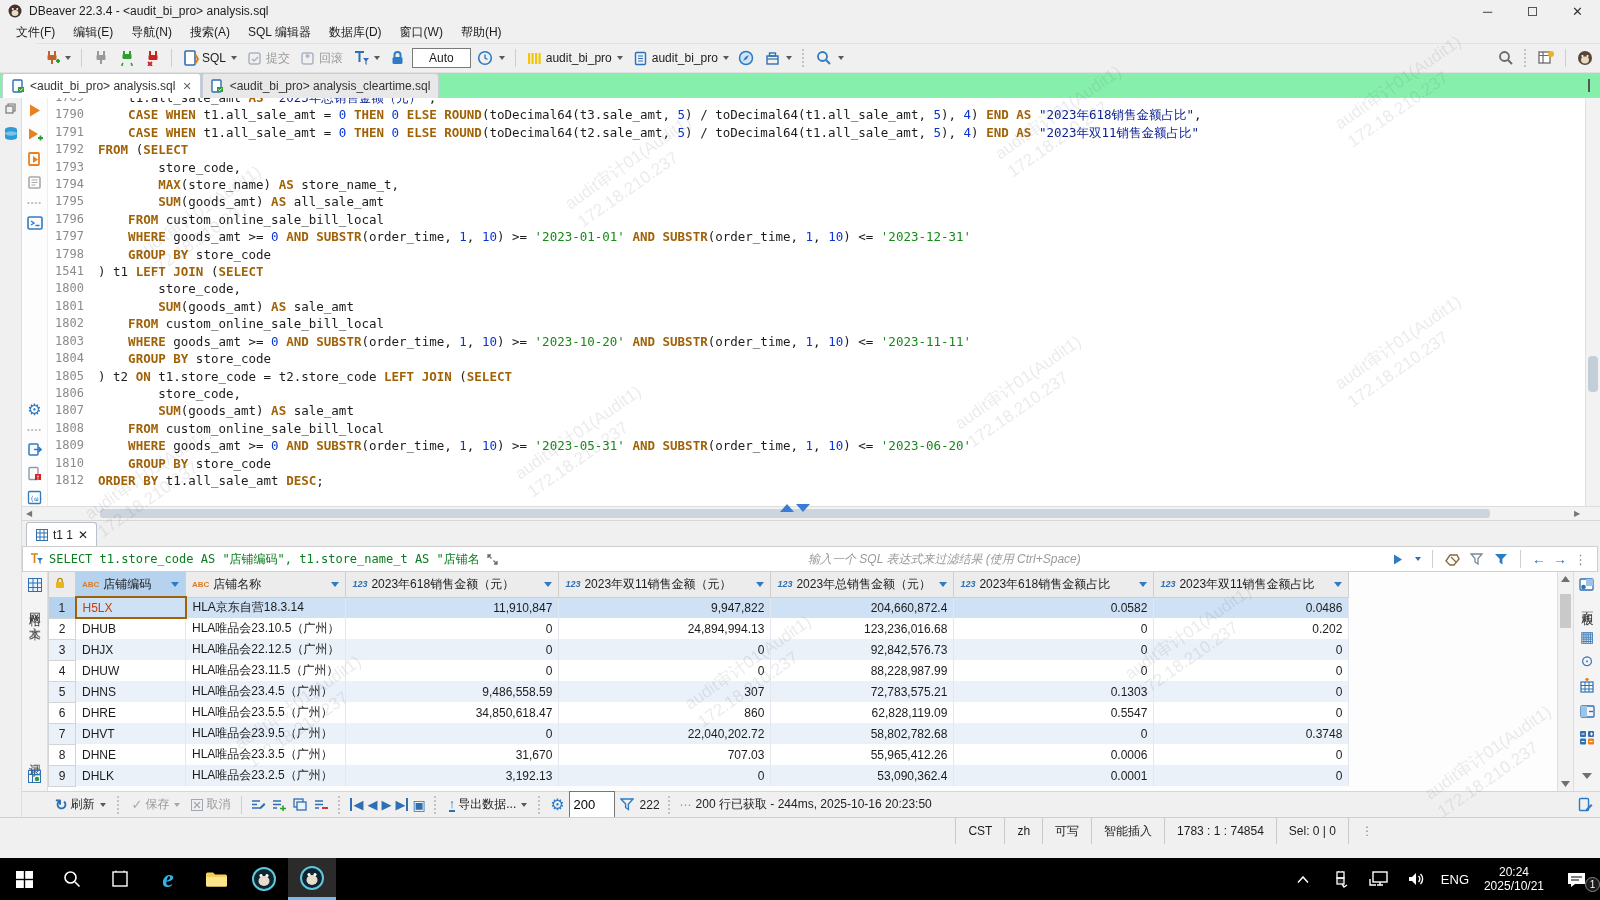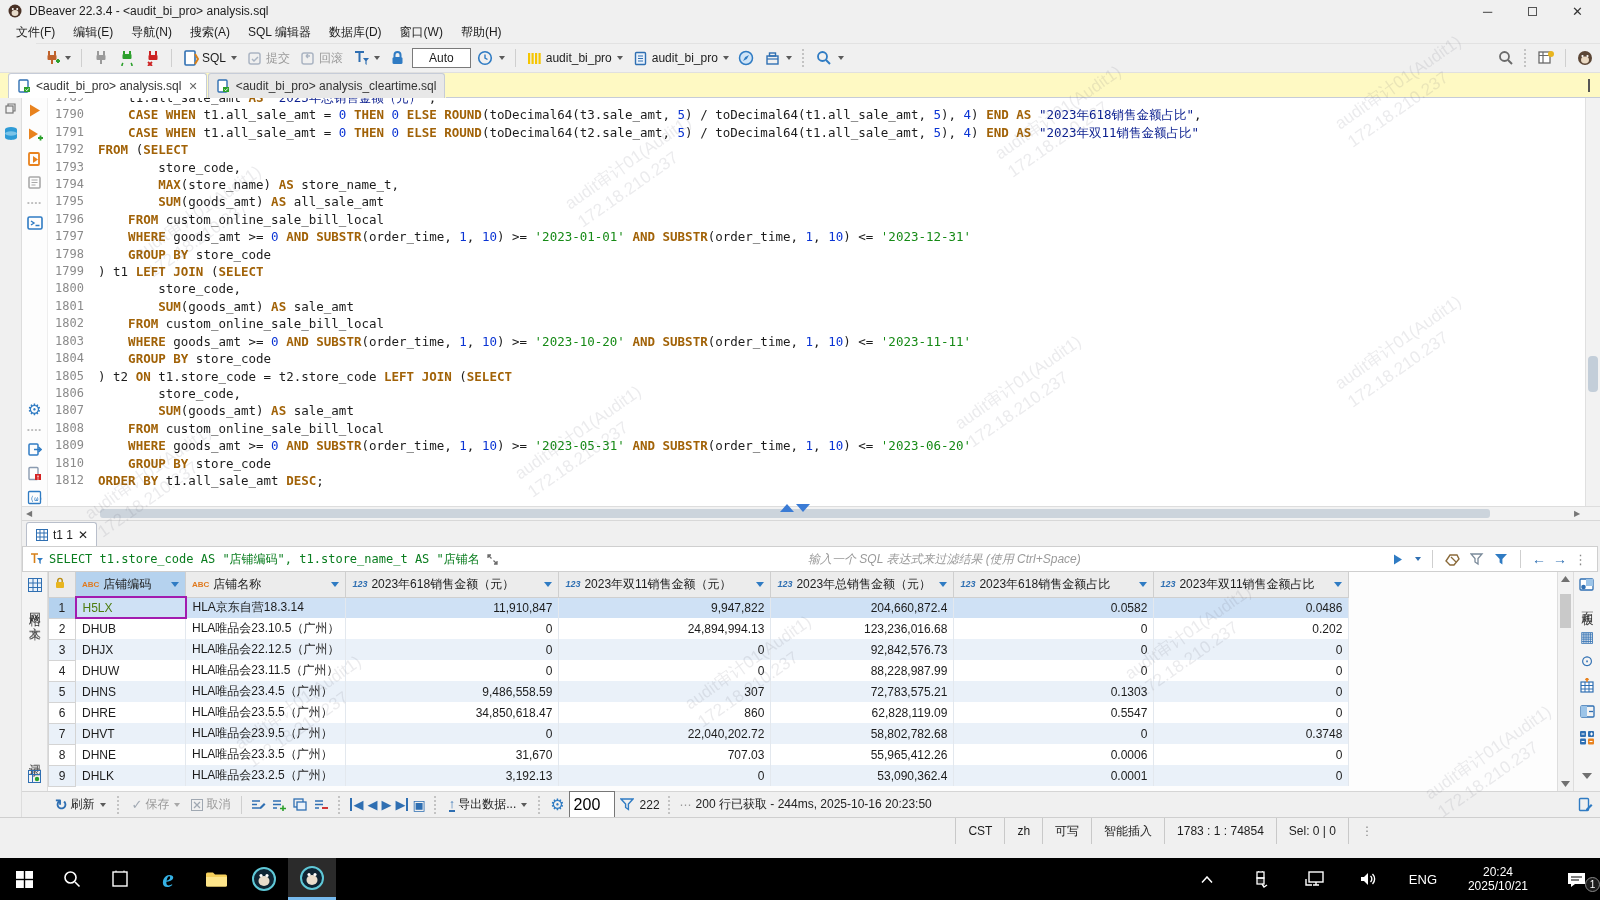--- a/index.html
+++ b/index.html
@@ -25,21 +25,21 @@
   .drop { width:0; height:0; border-left:3.5px solid transparent; border-right:3.5px solid transparent; border-top:4px solid #5a5a5a; margin-left:2px; }
   .drop.blue { border-top-color:#2f6fb2; }
   .gray-txt { color:#9a9a9a; }
   .auto-box { border:1px solid #7a7a7a; background:#fff; padding:2px 16px; font-size:12px; height:20px; display:flex; align-items:center; }
   .ico { display:inline-flex; align-items:center; justify-content:center; width:17px; height:17px; flex:0 0 auto; }
   .ico svg { display:block; }
   .glyph { font-size:13px; line-height:1; }
   .spacer { flex:1; }
 
   
-  .tabbar { height:26px; display:flex; align-items:flex-end; background:#fef9c3; border-top:1px solid #e0e0e0; padding-left:8px; }
+  .tabbar { height:26px; display:flex; align-items:flex-end; background:#86efac; border-top:1px solid #e0e0e0; padding-left:2px; }
   .etab { display:flex; align-items:center; gap:5px; padding:4px 8px; height:25px; border:1px solid #c6ccd8; border-bottom:none; background:#e8e8e8; color:#333; border-radius:3px 3px 0 0; margin-right:1px; }
   .etab.active { background:#fff; }
   .etab .x { color:#666; font-size:11px; margin-left:2px; }
   .tab-rest { flex:1; border-bottom:1px solid #c6ccd8; height:25px; display:flex; justify-content:flex-end; align-items:center; gap:8px; padding-right:10px; }
   .minmax { color:#555; font-size:10px; }
   .maxbox { width:9px; height:9px; border:1px solid #555; }
   .minbar { width:9px; height:3px; border-bottom:2px solid #555; margin-bottom:2px;}
 
   
   .main-row { display:flex; flex:1 1 auto; min-height:0; }
@@ -86,45 +86,45 @@
   .hcell .lbl { flex:1; overflow:hidden; }
   .t-abc { color:#e07a1f; font-size:8px; font-weight:bold; }
   .t-123 { color:#2f6fb2; font-size:9px; font-weight:bold; font-style:italic; }
   .fdrop { width:0;height:0;border-left:4px solid transparent;border-right:4px solid transparent;border-top:5px solid #2f7bc3; }
   .grid td { border-right:1px solid #e3e8ee; }
   .grid td.rn { background:#f0f0f0; border:1px solid #d4d4d4; border-top:none; text-align:center; color:#222; padding:0 2px; }
   .grid tr.odd td { background:#eaf1f9; }
   .grid tr.even td { background:#ffffff; }
   .grid tr.selrow td { background:#cfe1f5; }
   .grid tr.selrow td.rn { background:#b5d2ee; }
-  .grid td.selcell { background:#2d6cc0; color:#4d7c0f; border:2px solid #a21caf; }
+  .grid td.selcell { background:#2d6cc0; color:#c2410c; border:2px solid #a16207; }
   .grid td.txt { text-align:left; }
   .grid td.r { text-align:right; }
   .res-vscroll { width:16px; background:#f2f2f2; border-left:1px solid #ddd; position:relative; }
   .res-vthumb { position:absolute; left:2px; right:2px; top:22px; height:34px; background:#c9c9c9; }
   .varrow { position:absolute; left:0; right:0; height:14px; display:flex; align-items:center; justify-content:center; }
   .panel-strip { width:27px; background:#f4f4f4; border-left:1px solid #ddd; display:flex; flex-direction:column; align-items:center; padding-top:4px; gap:9px; }
   .pico { color:#2f6fb2; font-size:13px; }
 
   
   .grid-toolbar { height:26px; display:flex; align-items:center; background:#f0f0f0; border-top:1px solid #d5d5d5; padding:0 6px 0 30px; gap:4px; }
-  .fetch-input { width:46px; height:28px; border:1px solid #777; font-size:16px; padding:1px 4px; background:#fff; }
+  .fetch-input { width:46px; height:28px; border:1px solid #777; font-size:13px; padding:1px 4px; background:#fff; }
   .gstat { color:#222; white-space:nowrap; }
   .blue { color:#2f6fb2; }
 
   
   .statusbar { height:27px; display:flex; align-items:center; background:#f0f0f0; border-top:1px solid #cfcfcf; font-size:12px; }
   .sseg { border-left:1px solid #c9c9c9; height:100%; display:flex; align-items:center; padding:0 12px; white-space:nowrap; }
   .desktop-gap { height:14px; background:#f0f0f0; }
 
   
   .taskbar { height:42px; background:#000; display:flex; align-items:stretch; color:#fff; }
   .tk { width:48px; display:flex; align-items:center; justify-content:center; }
   .tk.active { background:#2b2b2b; border-bottom:3px solid #76b9ed; }
-  .tray { margin-left:auto; display:flex; align-items:center; gap:20px; padding-right:4px; }
+  .tray { margin-left:auto; display:flex; align-items:center; gap:4px; padding-right:4px; }
   .tray .tk { width:34px; }
   .clock { text-align:center; font-size:12px; line-height:14px; padding:0 8px; }
   .badge { position:absolute; right:-4px; bottom:-4px; width:15px; height:15px; border-radius:50%; background:#1b1b1b; border:1px solid #888; color:#fff; font-size:10px; display:flex; align-items:center; justify-content:center; }
 
   
   .wm { position:absolute; color:rgba(100,100,115,0.13); font-size:17px; transform:rotate(-35deg); pointer-events:none; white-space:pre; z-index:50; line-height:22px; }
 </style>
 </head>
 <body>
 
@@ -448,21 +448,21 @@
               <div class="cl"><span class="ln">1789</span><span class="cd">    t1.all_sale_amt <span class="kw">AS</span> <span class="dstr">"2023年总销售金额（元）"</span>,</span></div>
               <div class="cl"><span class="ln">1790</span><span class="cd">    <span class="kw">CASE</span> <span class="kw">WHEN</span> t1.all_sale_amt = <span class="num">0</span> <span class="kw">THEN</span> <span class="num">0</span> <span class="kw">ELSE</span> <span class="kw">ROUND</span>(toDecimal64(t3.sale_amt, <span class="num">5</span>) / toDecimal64(t1.all_sale_amt, <span class="num">5</span>), <span class="num">4</span>) <span class="kw">END</span> <span class="kw">AS</span> <span class="dstr">"2023年618销售金额占比"</span>,</span></div>
               <div class="cl"><span class="ln">1791</span><span class="cd">    <span class="kw">CASE</span> <span class="kw">WHEN</span> t1.all_sale_amt = <span class="num">0</span> <span class="kw">THEN</span> <span class="num">0</span> <span class="kw">ELSE</span> <span class="kw">ROUND</span>(toDecimal64(t2.sale_amt, <span class="num">5</span>) / toDecimal64(t1.all_sale_amt, <span class="num">5</span>), <span class="num">4</span>) <span class="kw">END</span> <span class="kw">AS</span> <span class="dstr">"2023年双11销售金额占比"</span></span></div>
               <div class="cl"><span class="ln">1792</span><span class="cd"><span class="kw">FROM</span> (<span class="kw">SELECT</span></span></div>
               <div class="cl"><span class="ln">1793</span><span class="cd">        store_code,</span></div>
               <div class="cl"><span class="ln">1794</span><span class="cd">        <span class="kw">MAX</span>(store_name) <span class="kw">AS</span> store_name_t,</span></div>
               <div class="cl"><span class="ln">1795</span><span class="cd">        <span class="kw">SUM</span>(goods_amt) <span class="kw">AS</span> all_sale_amt</span></div>
               <div class="cl"><span class="ln">1796</span><span class="cd">    <span class="kw">FROM</span> custom_online_sale_bill_local</span></div>
               <div class="cl"><span class="ln">1797</span><span class="cd">    <span class="kw">WHERE</span> goods_amt &gt;= <span class="num">0</span> <span class="kw">AND</span> <span class="kw">SUBSTR</span>(order_time, <span class="num">1</span>, <span class="num">10</span>) &gt;= <span class="str">'2023-01-01'</span> <span class="kw">AND</span> <span class="kw">SUBSTR</span>(order_time, <span class="num">1</span>, <span class="num">10</span>) &lt;= <span class="str">'2023-12-31'</span></span></div>
               <div class="cl"><span class="ln">1798</span><span class="cd">    <span class="kw">GROUP</span> <span class="kw">BY</span> store_code</span></div>
-              <div class="cl"><span class="ln">1799</span><span class="cd">) t1 <span class="kw">LEFT</span> <span class="kw">JOIN</span> (<span class="kw">SELECT</span></span></div>
+              <div class="cl"><span class="ln">1541</span><span class="cd">) t1 <span class="kw">LEFT</span> <span class="kw">JOIN</span> (<span class="kw">SELECT</span></span></div>
               <div class="cl"><span class="ln">1800</span><span class="cd">        store_code,</span></div>
               <div class="cl"><span class="ln">1801</span><span class="cd">        <span class="kw">SUM</span>(goods_amt) <span class="kw">AS</span> sale_amt</span></div>
               <div class="cl"><span class="ln">1802</span><span class="cd">    <span class="kw">FROM</span> custom_online_sale_bill_local</span></div>
               <div class="cl"><span class="ln">1803</span><span class="cd">    <span class="kw">WHERE</span> goods_amt &gt;= <span class="num">0</span> <span class="kw">AND</span> <span class="kw">SUBSTR</span>(order_time, <span class="num">1</span>, <span class="num">10</span>) &gt;= <span class="str">'2023-10-20'</span> <span class="kw">AND</span> <span class="kw">SUBSTR</span>(order_time, <span class="num">1</span>, <span class="num">10</span>) &lt;= <span class="str">'2023-11-11'</span></span></div>
               <div class="cl"><span class="ln">1804</span><span class="cd">    <span class="kw">GROUP</span> <span class="kw">BY</span> store_code</span></div>
               <div class="cl"><span class="ln">1805</span><span class="cd">) t2 <span class="kw">ON</span> t1.store_code = t2.store_code <span class="kw">LEFT</span> <span class="kw">JOIN</span> (<span class="kw">SELECT</span></span></div>
               <div class="cl"><span class="ln">1806</span><span class="cd">        store_code,</span></div>
               <div class="cl"><span class="ln">1807</span><span class="cd">        <span class="kw">SUM</span>(goods_amt) <span class="kw">AS</span> sale_amt</span></div>
               <div class="cl"><span class="ln">1808</span><span class="cd">    <span class="kw">FROM</span> custom_online_sale_bill_local</span></div>
               <div class="cl"><span class="ln">1809</span><span class="cd">    <span class="kw">WHERE</span> goods_amt &gt;= <span class="num">0</span> <span class="kw">AND</span> <span class="kw">SUBSTR</span>(order_time, <span class="num">1</span>, <span class="num">10</span>) &gt;= <span class="str">'2023-05-31'</span> <span class="kw">AND</span> <span class="kw">SUBSTR</span>(order_time, <span class="num">1</span>, <span class="num">10</span>) &lt;= <span class="str">'2023-06-20'</span></span></div>

